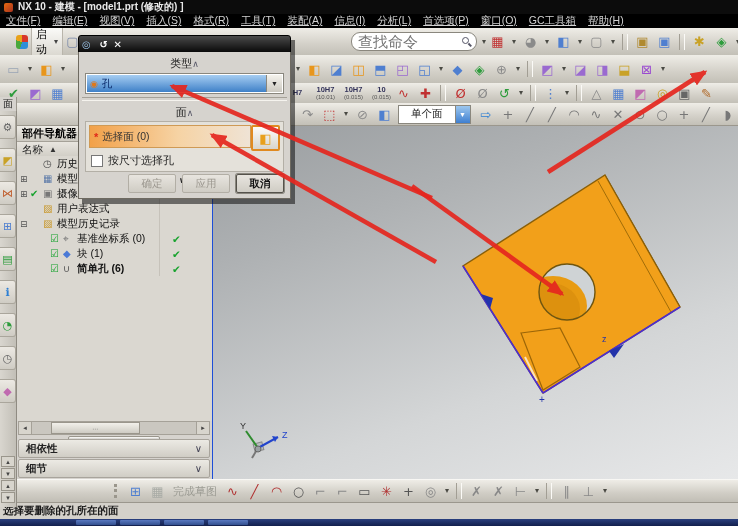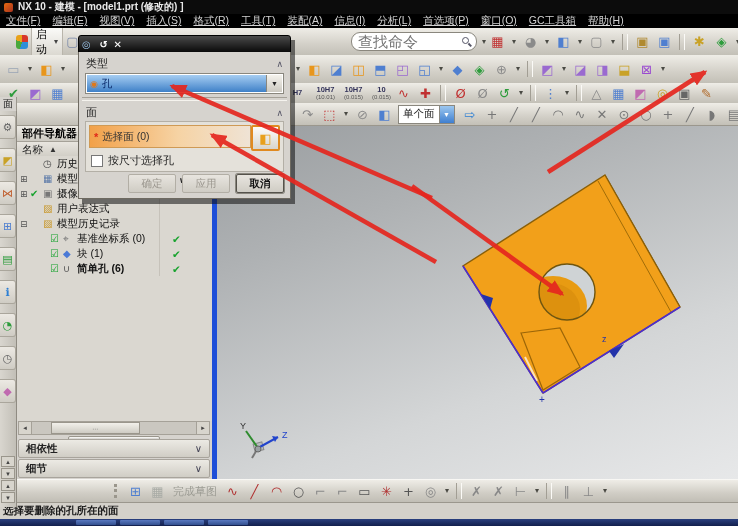--- a/index.html
+++ b/index.html
@@ -35,42 +35,42 @@
   .tol i{font-size:6px;line-height:6px;font-style:normal;color:#555;}
   .startbtn{display:flex;align-items:center;gap:3px;padding:1px 4px;border:1px solid #b9b5ab;border-radius:3px;background:linear-gradient(#fdfdfb,#d8d5cd);}
   .nxlogo{width:16px;height:14px;background:conic-gradient(#d8362a 0 25%,#2f8fd8 25% 55%,#49a83c 55% 80%,#e8a21a 80%);border-radius:3px;}
   .searchbox{display:flex;align-items:center;width:116px;height:17px;background:#fff;
              border:1px solid #8a877e;border-radius:9px;margin-left:2px;padding:0 4px;}
   .searchbox input{flex:1;border:none;outline:none;font-size:15px;width:80px;background:transparent;color:#333;}
   .mag{position:relative;width:11px;height:11px;}
   .mag::before{content:"";position:absolute;left:1px;top:1px;width:5px;height:5px;border:1.5px solid #556;border-radius:50%;}
   .mag::after{content:"";position:absolute;left:7px;top:8px;width:4px;height:1.5px;background:#556;transform:rotate(45deg);}
   .combo{display:flex;align-items:center;height:17px;background:#fff;border:1px solid #8a877e;}
-  .combo .val{flex:1;padding:0 4px;font-size:10.5px;color:#222;white-space:nowrap;}
+  .combo .val{flex:1;padding:0 12px;font-size:10.5px;color:#222;white-space:nowrap;}
   .combo .dd{width:14px;height:100%;background:linear-gradient(#9cc7ef,#3f7fd0);color:#fff;
              display:flex;align-items:center;justify-content:center;font-size:7px;border-left:1px solid #8a877e;}
   .facelab{left:0;top:97px;width:16px;height:14px;background:#d6d3ce;border-right:1px solid #9b978d;
            display:flex;align-items:center;justify-content:center;font-size:10px;color:#222;z-index:4;}
 
   
   .resbar{left:0;top:111px;width:16px;height:392px;background:linear-gradient(90deg,#d9d6cf,#c2bfb7);
           border-right:1px solid #8f8b82;z-index:4;display:flex;flex-direction:column;align-items:center;padding-top:4px;gap:6px;}
   .res-ico{width:15px;height:22px;display:flex;align-items:center;justify-content:center;
            font-family:"DejaVu Sans",sans-serif;font-size:11px;border:1px solid #aaa69c;border-left:none;
            background:linear-gradient(#ece9e3,#cfccc4);border-radius:0 3px 3px 0;}
   .res-scroll{margin-top:auto;display:flex;flex-direction:column;gap:1px;padding-bottom:4px;}
   .res-scroll span{width:12px;height:9px;border:1px solid #9a968c;background:#d8d5cd;font-size:6px;
                    display:flex;align-items:center;justify-content:center;color:#444;}
 
   
   .viewport{left:16px;top:125px;width:722px;height:355px;z-index:1;
             background:linear-gradient(160deg,#8f9396 0%,#aeb1b3 35%,#d4d6d7 72%,#e7e8e9 100%);}
 
   
-  .navigator{left:16px;top:125px;width:196px;height:374px;background:#d6d3ce;border-right:5px solid #1d4ed8;z-index:2;}
+  .navigator{left:16px;top:125px;width:196px;height:374px;background:#d6d3ce;border-right:1px solid #1d4ed8;z-index:2;}
   .nav-header{height:16px;display:flex;align-items:center;padding:0 6px;font-weight:bold;font-size:11px;
               background:linear-gradient(#efede7,#cdcac2);border-bottom:1px solid #a5a198;}
   .nav-colhead{height:15px;display:flex;align-items:center;padding:0 6px;font-size:10.5px;
                background:linear-gradient(#e8e5df,#d0cdc5);border-bottom:1px solid #a5a198;color:#222;}
   .nav-colhead .sort{margin-left:6px;font-size:8px;color:#333;}
   .nav-tree{position:absolute;top:31px;left:0;right:0;bottom:78px;background:#dad7d0;overflow:hidden;}
   .tree-row{display:flex;align-items:center;height:15px;font-size:10.5px;color:#111;padding-left:4px;}
   .tree-row .exp{width:10px;font-size:9px;color:#555;font-family:"DejaVu Sans",sans-serif;}
   .tree-row .chk{width:13px;font-size:10px;color:#18a32e;font-family:"DejaVu Sans",sans-serif;}
   .tree-row .chk:empty,.tree-row .exp:empty{visibility:hidden;}
@@ -97,21 +97,21 @@
 
   
   .dialog{left:78px;top:35px;width:213px;height:164px;z-index:8;
           box-shadow:4px 5px 0 rgba(15,15,15,.55);}
   .dlg-title{height:17px;background:linear-gradient(#4a4a4a,#060606);border:1px solid #000;border-radius:3px 3px 0 0;
              display:flex;align-items:center;color:#fff;font-weight:bold;font-size:11px;padding:0 3px;}
   .dlg-title .micon{color:#9cc4e8;font-size:10px;margin-right:6px;font-family:"DejaVu Sans",sans-serif;}
   .dlg-title .t{flex:1;}
   .dlg-title .wb{width:14px;text-align:center;font-size:10px;color:#fff;font-family:"DejaVu Sans",sans-serif;}
   .dlg-body{position:absolute;left:0;right:0;top:17px;bottom:0;background:#d6d3ce;border:1px solid #6e6a61;border-top:none;padding-top:2px;}
-  .dlg-sect{display:flex;justify-content:space-between;align-items:center;padding:2px 7px 1px 7px;color:#222;}
+  .dlg-sect{display:flex;justify-content:center;align-items:center;padding:2px 7px 1px 7px;color:#222;}
   .dlg-sect .chev{font-family:"DejaVu Sans",sans-serif;color:#556;font-size:9px;}
   .dlg-drop{margin:1px 6px 3px 6px;height:19px;background:#fff;border:1px solid #8a877e;position:relative;}
   .dlg-drop .sel{position:absolute;left:1px;top:1px;bottom:1px;right:17px;
                  background:linear-gradient(#a6cdf2,#3f81c8);display:flex;align-items:center;padding:0 3px;gap:4px;}
   .dlg-drop .sel .ti{color:#e07818;font-size:9px;font-family:"DejaVu Sans",sans-serif;}
   .dlg-drop .sel .tv{color:#0a2a6a;font-size:10.5px;}
   .dlg-drop .db{position:absolute;right:1px;top:1px;bottom:1px;width:15px;background:linear-gradient(#f4f2ec,#ccc9c1);
                 border-left:1px solid #8a877e;display:flex;align-items:center;justify-content:center;font-size:7px;color:#222;}
   .groove{height:2px;border-top:1px solid #a5a198;border-bottom:1px solid #f5f3ee;margin:2px 3px;}
   .dlg-group{margin:0 6px;border:1px solid #b3afa6;background:#e4e1da;padding:3px;position:relative;}

